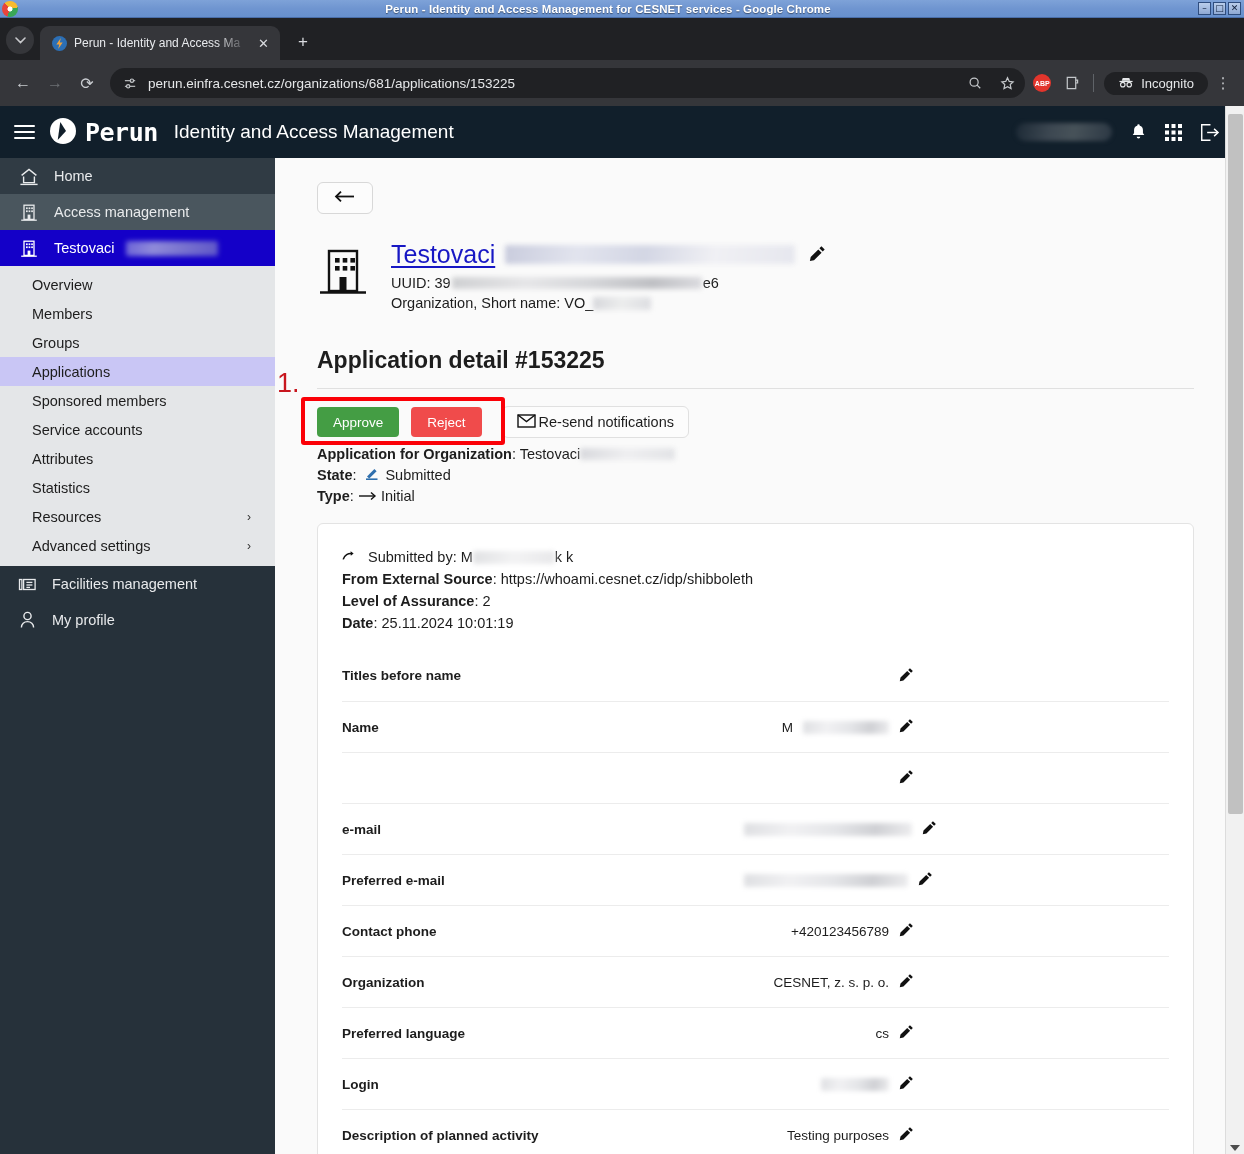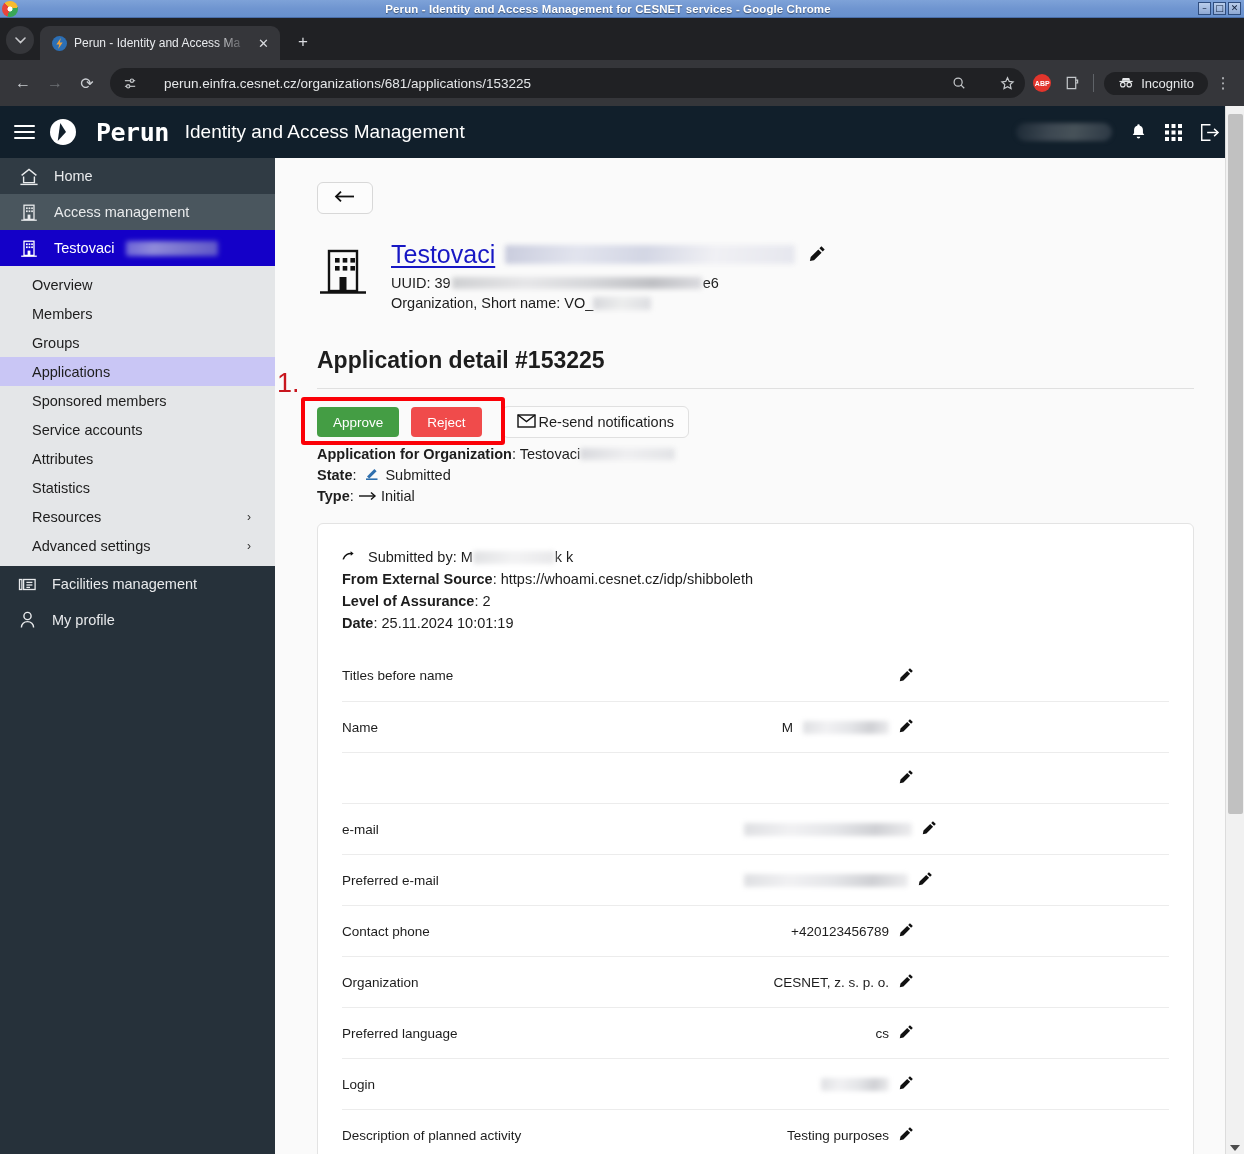--- a/index.html
+++ b/index.html
@@ -90,21 +90,21 @@
   }
   .nav-btn {
     width: 30px; height: 30px; border-radius: 50%;
     display: flex; align-items: center; justify-content: center;
     color: #c9ccd0; font-size: 16px; flex: 0 0 auto;
   }
   .nav-btn.disabled { color: #6d7074; }
   #omnibox {
     flex: 1; height: 30px; margin-left: 6px;
     background: #202124; border-radius: 16px;
-    display: flex; align-items: center; padding: 0 6px 0 10px; gap: 24px;
+    display: flex; align-items: center; padding: 0 6px 0 10px; gap: 8px;
     min-width: 0;
   }
   #omnibox .site-ico {
     width: 20px; height: 20px; flex: 0 0 auto;
     display: flex; align-items: center; justify-content: center; color: #c4c7ca;
   }
   #omnibox .url {
     flex: 1; color: #e5e7e9; font-size: 13.5px;
     white-space: nowrap; overflow: hidden; min-width: 0;
   }
@@ -132,21 +132,21 @@
   #viewport { height: 1048px; display: flex; position: relative; background: #f8f9fa; }
 
   
   #perun-header {
     position: absolute; left: 0; top: 0; right: 0; height: 52px;
     background: #111f2b; display: flex; align-items: center; z-index: 5;
   }
   #hamburger { width: 48px; height: 52px; display: flex; align-items: center; justify-content: center; color: #fff; }
   #hamburger .bars { width: 21px; }
   #hamburger .bars i { display: block; height: 2px; background: #fff; margin: 4px 0; border-radius: 1px; }
-  #perun-logo { display: flex; align-items: center; gap: 20px; margin-left: 2px; }
+  #perun-logo { display: flex; gap: 9px; margin-left: 2px; }
   #perun-logo .bolt {
     width: 26px; height: 26px; border-radius: 50%; background: #fff;
     position: relative; flex: 0 0 auto;
   }
   #perun-logo .bolt::before {
     content: ""; position: absolute; left: 9px; top: 4px;
     width: 0; height: 0; border-left: 7px solid #111f2b;
     border-top: 9px solid transparent; border-bottom: 9px solid transparent;
     transform: skewX(-8deg);
   }
@@ -286,21 +286,21 @@
     filter: blur(2.6px); border-radius: 2px;
   }
   #card-meta .arrow-ico { color: #111; margin-right: 6px; }
 
   #rows { margin-top: 16px; }
   .frow {
     height: 51px; display: flex; align-items: center;
     border-top: 1px solid #ececec;
   }
   #rows .frow:first-child { border-top: none; }
-  .frow .flabel { width: 402px; flex: 0 0 402px; font-size: 13.5px; font-weight: normal; color: #1d1d1d; }
+  .frow .flabel { width: 402px; flex: 0 0 402px; font-size: 13.5px; font-weight: bold; color: #1d1d1d; }
   .frow .fval {
     flex: 1; display: flex; align-items: center; justify-content: flex-end;
     gap: 10px; padding-right: 255px; font-size: 13.5px; color: #1d1d1d;
   }
   .frow .fval .txt { white-space: nowrap; }
   .pencil { font-size: 14px; color: #111; flex: 0 0 auto; }
   .val-blur {
     display: inline-block; height: 13px; border-radius: 2px;
     background: linear-gradient(100deg, #dedfe2 0%, #f1f1f3 28%, #e4e5e8 55%, #cfd0d4 78%, #ededef 100%);
     filter: blur(2.5px);

